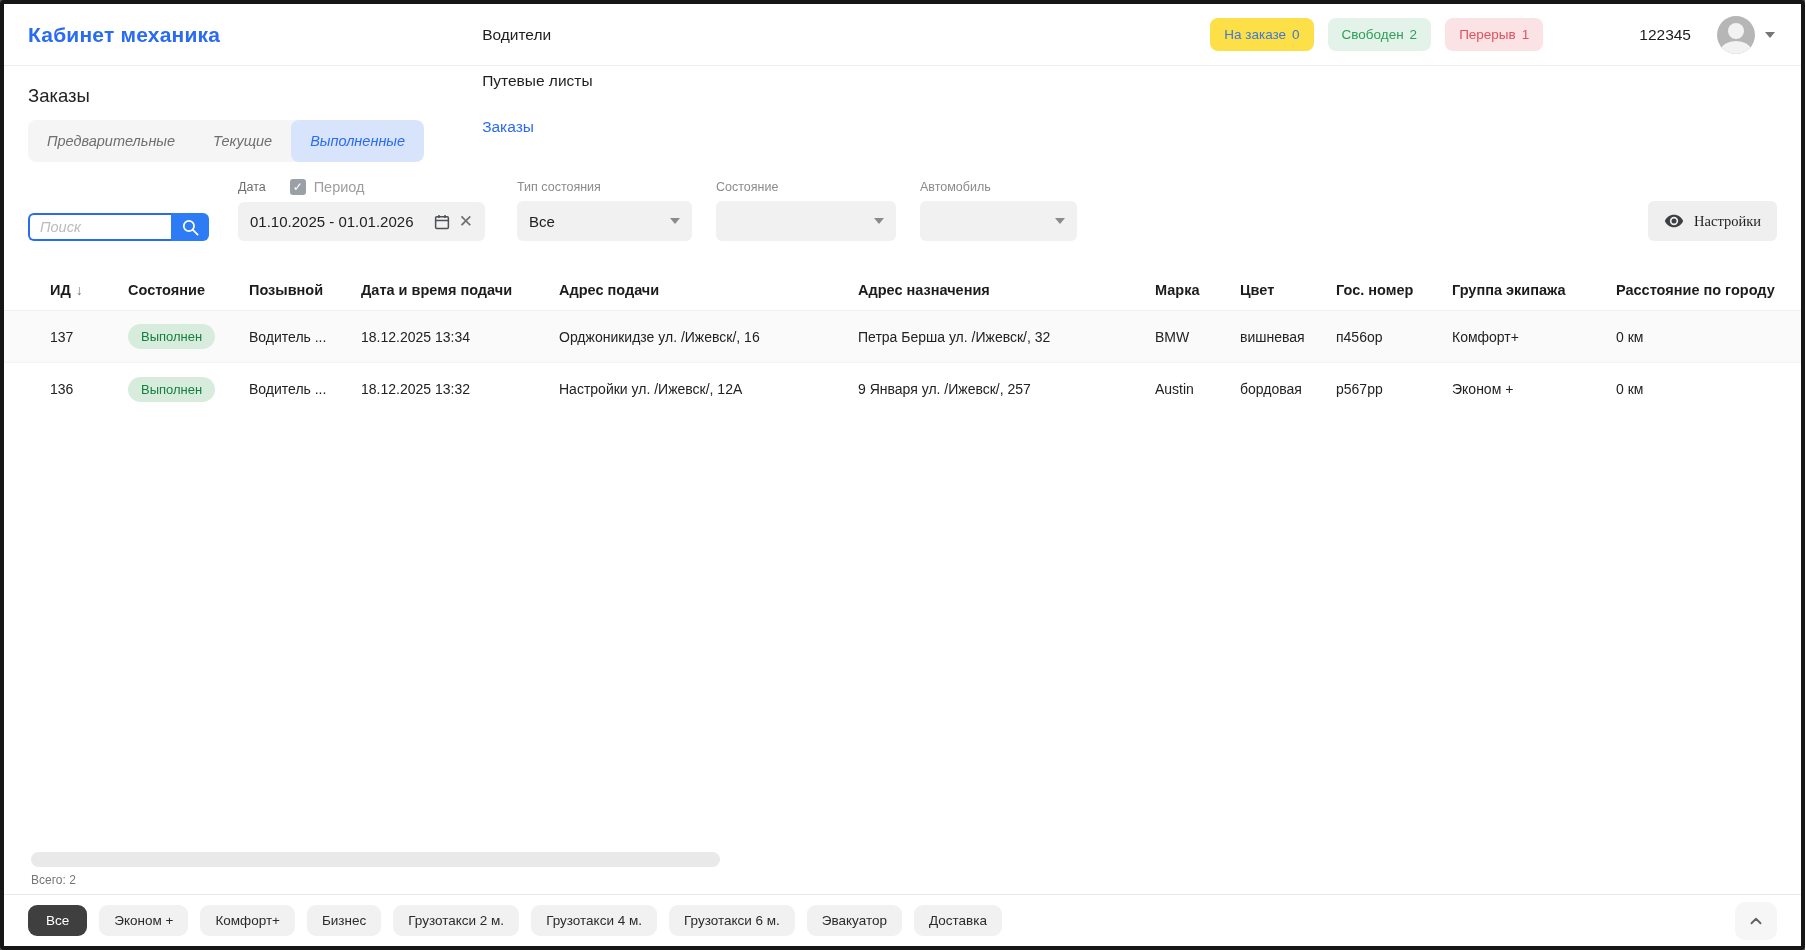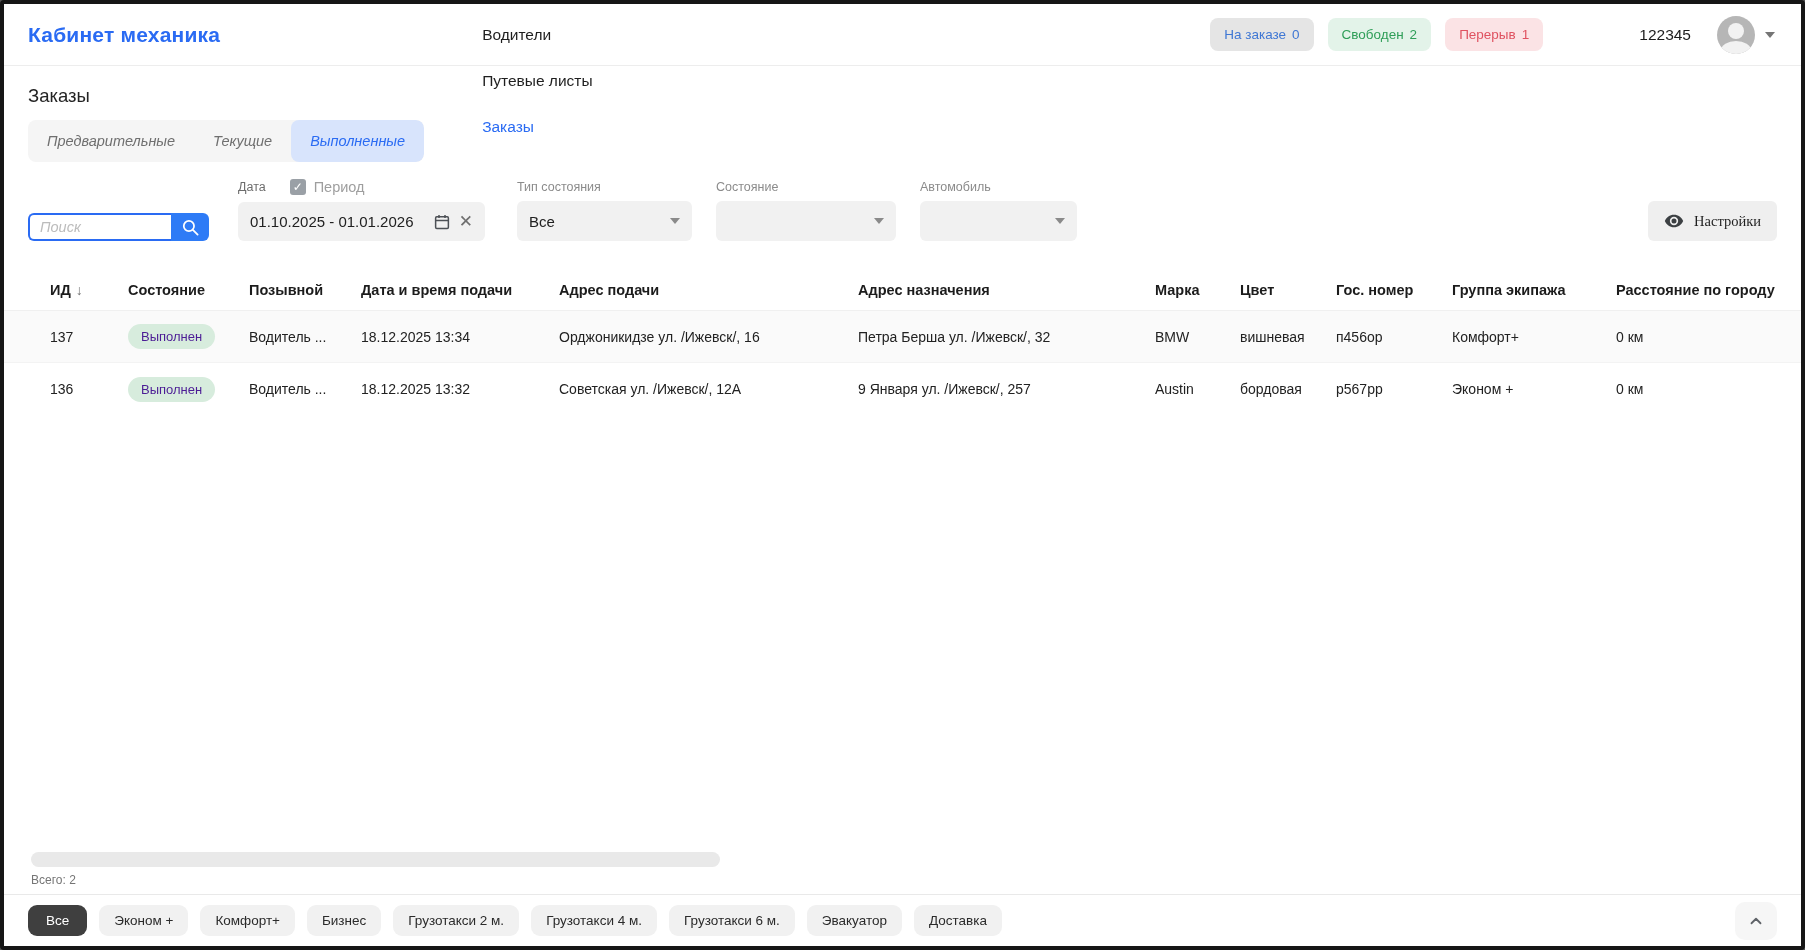--- a/index.html
+++ b/index.html
@@ -25,21 +25,21 @@
   .brand { color: #2a6bf3; font-size: 21px; font-weight: bold; letter-spacing: .2px; }
   .nav { display: flex; gap: 28px; margin-left: 262px; flex-direction: column; }
   .nav-item { font-size: 15.5px; color: #1f1f1f; cursor: pointer; white-space: nowrap; }
   .nav-item.active { color: #2a6bf3; }
   .top-right { margin-left: auto; display: flex; align-items: center; }
   .status-badge {
     border-radius: 8px; padding: 9px 14px; font-size: 13.5px;
     margin-left: 14px; white-space: nowrap; cursor: pointer;
   }
   .status-badge .cnt { margin-left: 6px; }
-  .badge-blue  { background: #e5e5e5; color: #3f77d4; }
+  .badge-blue  { background: #fde047; color: #3f77d4; }
   .badge-green { background: #e3f3e9; color: #2f9e58; }
   .badge-red   { background: #fbe3e5; color: #df5260; }
   .user-number { font-size: 15.5px; color: #1c1c1c; margin-left: 96px; }
   .avatar {
     width: 38px; height: 38px; border-radius: 50%;
     background: #b6b6b6; margin-left: 26px; position: relative; overflow: hidden; cursor: pointer;
   }
   .avatar .head { position: absolute; left: 11px; top: 7px; width: 16px; height: 16px; border-radius: 50%; background: #f2f2f2; }
   .avatar .body { position: absolute; left: 4px; top: 25px; width: 30px; height: 18px; border-radius: 50%; background: #f2f2f2; }
   .caret-down {
@@ -113,21 +113,21 @@
     align-items: center;
   }
   .table-wrap { margin: 28px -24px 0 -24px; }
   .thead { height: 42px; border-bottom: 1px solid #f0f0f0; }
   .thead .cell { font-size: 14.5px; font-weight: bold; color: #1c1c1c; white-space: nowrap; }
   .cell:first-child { padding-left: 46px; }
   .sort-arrow { color: #757575; font-weight: normal; font-size: 14px; margin-left: 5px; }
   .trow { height: 52px; font-size: 14px; color: #222; cursor: pointer; }
   .trow.striped { background: #fafafa; border-bottom: 1px solid #f3f3f3; }
   .status-pill {
-    display: inline-block; background: #d7ecdd; color: #4c1d95;
+    display: inline-block; background: #d7ecdd; color: #15803d;
     font-size: 13px; padding: 5px 13px; border-radius: 13px;
   }
   .cell { white-space: nowrap; overflow: hidden; text-overflow: ellipsis; padding-right: 8px; }
 
   .hscrollbar {
     position: absolute; left: 27px; top: 848px;
     width: 689px; height: 15px; border-radius: 8px; background: #e9e9e9; cursor: pointer;
   }
   .total-label { position: absolute; left: 27px; top: 869px; font-size: 12px; color: #757575; }
 
@@ -286,21 +286,21 @@
         <div class="cell">п456ор</div>
         <div class="cell">Комфорт+</div>
         <div class="cell">0 км</div>
       </div>
 
       <div class="grid-row trow">
         <div class="cell">136</div>
         <div class="cell"><span class="status-pill">Выполнен</span></div>
         <div class="cell">Водитель ...</div>
         <div class="cell">18.12.2025 13:32</div>
-        <div class="cell">Советская ул. /Ижевск/, 12А</div>
+        <div class="cell">Настройки ул. /Ижевск/, 12А</div>
         <div class="cell">9 Января ул. /Ижевск/, 257</div>
         <div class="cell">Austin</div>
         <div class="cell">бордовая</div>
         <div class="cell">р567рр</div>
         <div class="cell">Эконом +</div>
         <div class="cell">0 км</div>
       </div>
     </div>
   </div>
 

